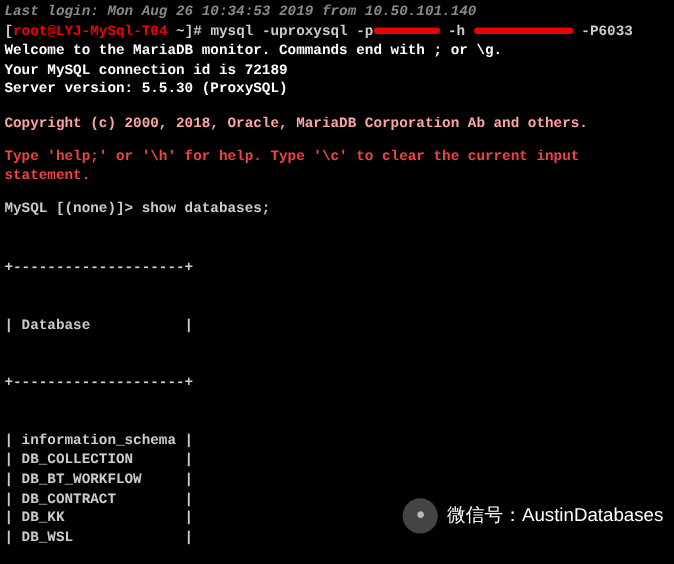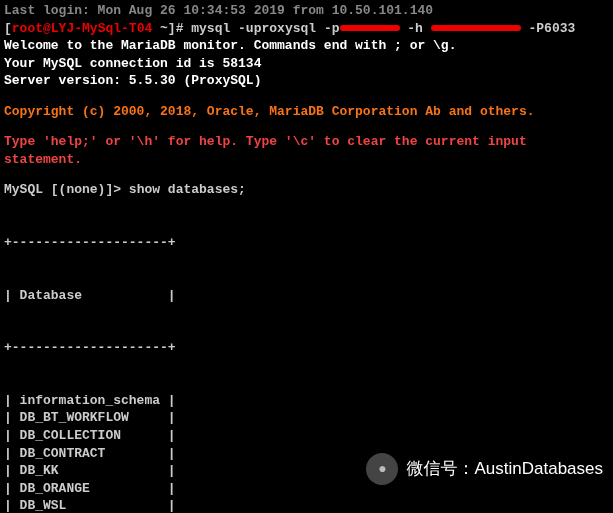--- a/index.html
+++ b/index.html
@@ -9,36 +9,36 @@
       font-family: "Courier New", monospace;
       font-size: 13px;
       line-height: 1.35;
       width: 613px;
       height: 513px;
       overflow: hidden;
       position: relative;
       padding: 2px 4px;
       font-weight: bold;
     }
-    .last-login { color: #888; }
+    .last-login { color: #888; font-style: italic; }
     .prompt-line {}
     .bracket { color: #ccc; }
     .user-host { color: #e00; margin-top: 44px; }
     .cmd { color: #ccc; }
     .redact {
       display: inline-block;
       width: 60px;
       height: 6px;
       background: #e00;
       vertical-align: middle;
       border-radius: 3px;
     }
     .redact.short { width: 90px; }
     .welcome { color: #fff; font-weight: bold; }
-    .copyright { color: #f97316; font-weight: bold; margin-top: 13px; }
+    .copyright { color: #fca5a5; font-weight: bold; margin-top: 13px; }
     .help { color: #ef4444; font-weight: bold; margin-top: 13px; }
     .mysql-prompt { color: #ccc; margin-top: 13px; }
     .table { margin-top: 0; white-space: pre; color: #ccc; }
     .table-row { white-space: pre; }
     .watermark {
       position: absolute;
       bottom: 28px;
       right: 10px;
       display: flex;
       align-items: center;
@@ -60,36 +60,36 @@
 </head>
 <body>
 
 <div class="last-login">Last login: Mon Aug 26 10:34:53 2019 from 10.50.101.140</div>
 
 <div class="prompt-line">
   <span class="bracket">[</span><span class="user-host">root@LYJ-MySql-T04</span><span class="bracket"> ~</span><span class="bracket">]# </span><span class="cmd">mysql -uproxysql -p</span><span class="redact"></span><span class="cmd"> -h </span><span class="redact short"></span><span class="cmd"> -P6033</span>
 </div>
 
 <div class="welcome">Welcome to the MariaDB monitor.  Commands end with ; or \g.</div>
-<div class="welcome">Your MySQL connection id is 58134</div>
+<div class="welcome">Your MySQL connection id is 72189</div>
 <div class="welcome">Server version: 5.5.30 (ProxySQL)</div>
 
 <div class="copyright">Copyright (c) 2000, 2018, Oracle, MariaDB Corporation Ab and others.</div>
 
 <div class="help">Type 'help;' or '\h' for help. Type '\c' to clear the current input statement.</div>
 
 <div class="mysql-prompt">
   <span>MySQL [(none)]&gt; </span><span>show databases;</span>
 </div>
 
 <div class="table">
   <div class="table-row">+--------------------+</div>
   <div class="table-row">| Database           |</div>
   <div class="table-row">+--------------------+</div>
-  <div id="rows-container"><div class="table-row">| information_schema |</div><div class="table-row">| DB_BT_WORKFLOW     |</div><div class="table-row">| DB_COLLECTION      |</div><div class="table-row">| DB_CONTRACT        |</div><div class="table-row">| DB_KK              |</div><div class="table-row">| DB_ORANGE          |</div><div class="table-row">| DB_WSL             |</div></div>
+  <div id="rows-container"><div class="table-row">| information_schema |</div><div class="table-row">| DB_COLLECTION      |</div><div class="table-row">| DB_BT_WORKFLOW     |</div><div class="table-row">| DB_CONTRACT        |</div><div class="table-row">| DB_KK              |</div><div class="table-row">| DB_WSL             |</div></div>
   
 </div>
 
 <div class="watermark">
   <div class="wm-icon">●</div>
   <div class="wm-text">
     <span>微信号：</span><span>AustinDatabases</span>
   </div>
 </div>
 

